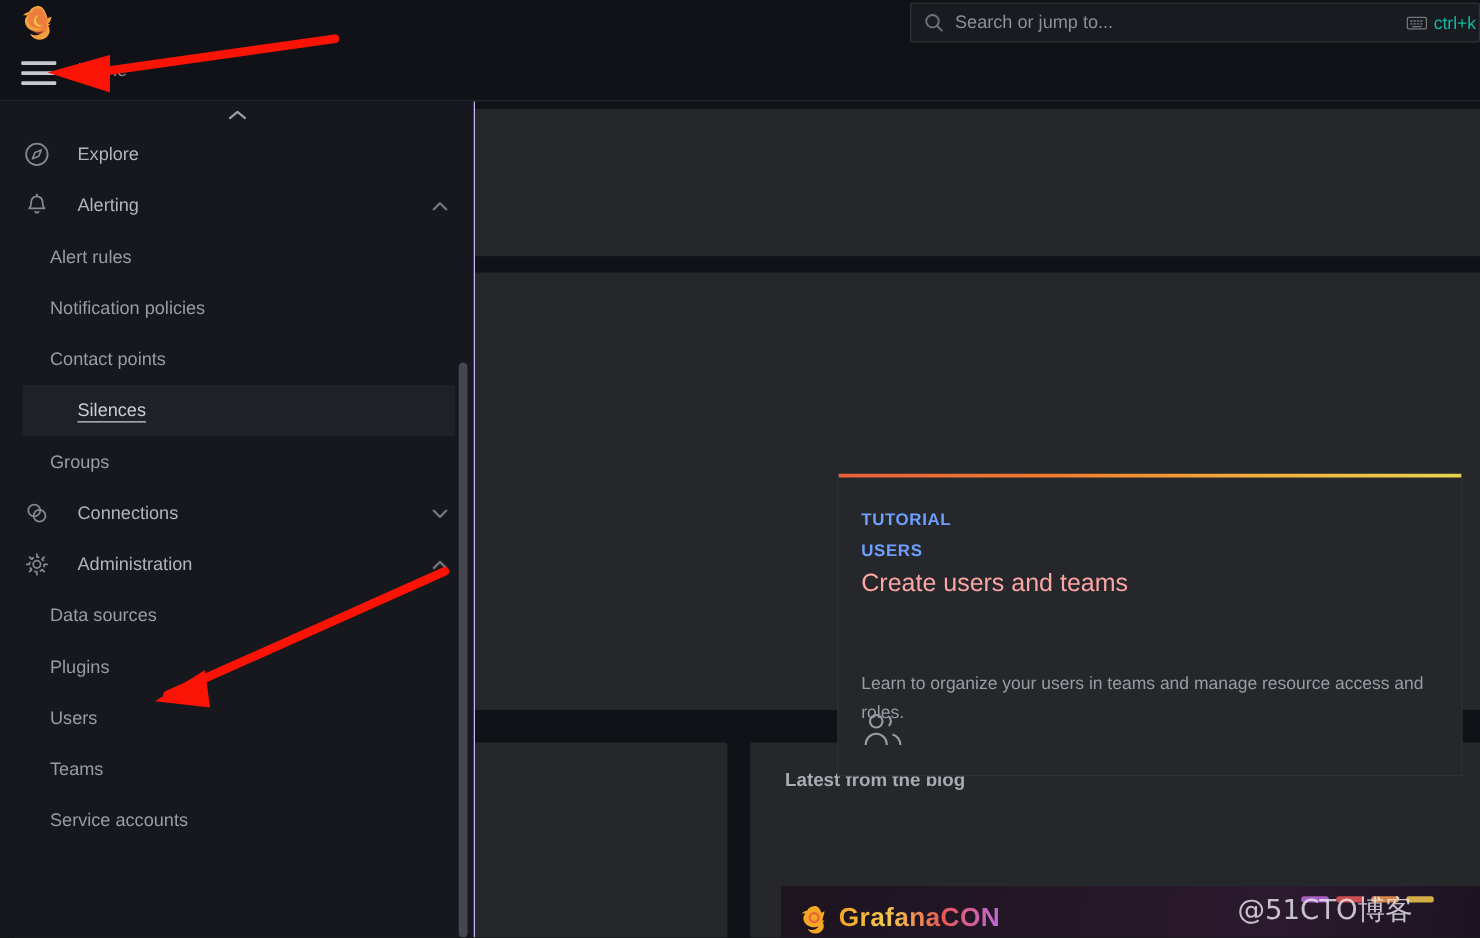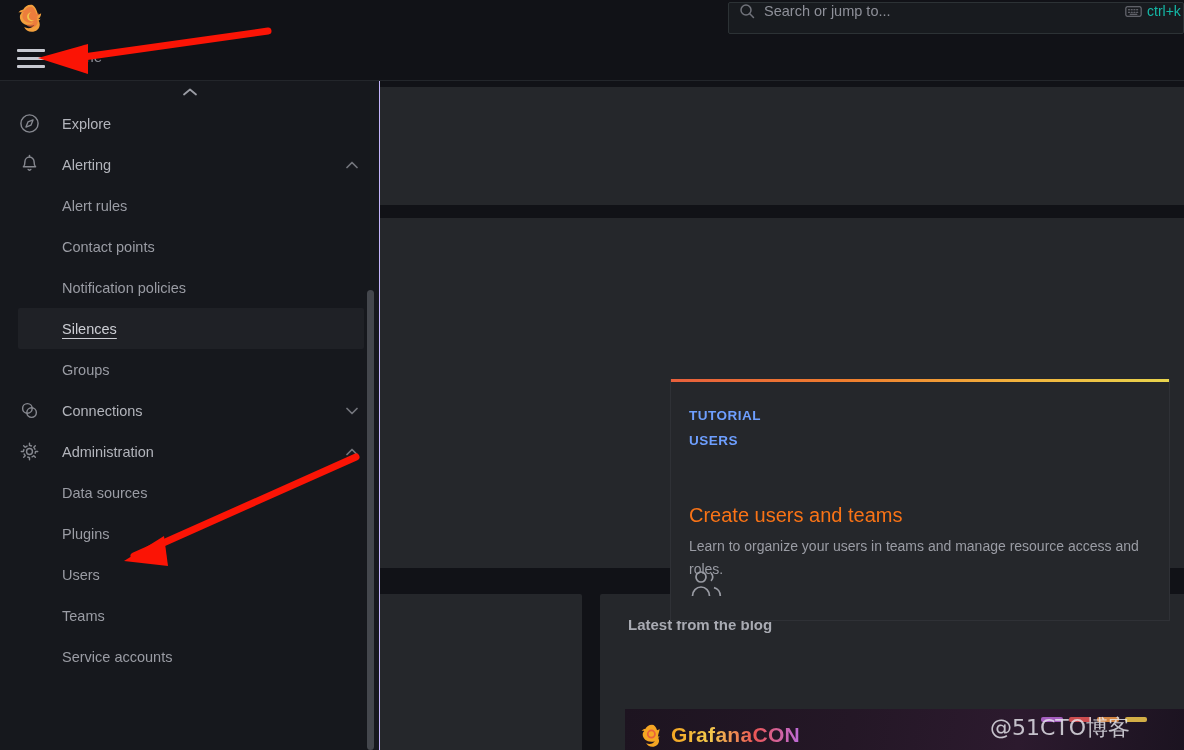--- a/index.html
+++ b/index.html
@@ -30,21 +30,21 @@
   }
 
   .search-box {
     position: absolute;
     left: 728px; top: 2px;
     width: 456px; height: 32px;
     background: #181b1f;
     border: 1px solid #2c3235;
     border-radius: 2px;
     display: flex;
-    align-items: flex-start;
+    align-items: center;
     padding: 0 10px;
   }
 
   .search-icon { width: 16px; height: 16px; flex: 0 0 16px; opacity: .75; }
 
   .search-placeholder {
     margin-left: 9px;
     color: #8e9099;
     font-size: 14.5px;
     white-space: nowrap;
@@ -177,22 +177,21 @@
     font-size: 13.5px;
     font-weight: bold;
     line-height: 1.85;
     letter-spacing: .5px;
     color: #6e9fff;
   }
   .card-title {
     position: absolute;
     left: 18px; top: 77px;
     font-size: 20px;
-    color: #f97316;
-    margin-top: 48px;
+    color: #fca5a5;
   }
   .card-desc {
     position: absolute;
     left: 18px; top: 120px;
     width: 450px;
     font-size: 14px;
     line-height: 1.65;
     color: #9a9ca4;
     margin-top: 36px;
   }
@@ -245,21 +244,21 @@
     right: 20px; top: 50%;
     transform: translateY(-50%);
     width: 16px; height: 16px;
     opacity: .7;
   }
 
   .nav-sub {
     height: 41px;
     display: flex;
     align-items: center;
-    padding-left: 62px;
+    padding-left: 40px;
     cursor: pointer;
   }
   .nav-sub .nav-label {
     font-size: 14.5px;
     color: #9a9ca4;
     white-space: nowrap;
   }
   .nav-sub.active {
     background: #1f2126;
     border-radius: 2px;
@@ -374,24 +373,24 @@
       <span class="nav-label">Alerting</span>
       <svg class="nav-chevron" viewBox="0 0 16 16">
         <path d="M3 10.5 8 5.5l5 5" fill="none" stroke="#9a9ca4" stroke-width="1.7" stroke-linecap="round" stroke-linejoin="round"></path>
       </svg>
     </div>
 
     <div class="nav-sub">
       <span class="nav-label">Alert rules</span>
     </div>
     <div class="nav-sub">
+      <span class="nav-label">Notification policies</span>
+    </div>
+    <div class="nav-sub">
       <span class="nav-label">Contact points</span>
-    </div>
-    <div class="nav-sub">
-      <span class="nav-label">Notification policies</span>
     </div>
     <div class="nav-sub active">
       <span class="nav-label">Silences</span>
     </div>
     <div class="nav-sub">
       <span class="nav-label">Groups</span>
     </div>
 
     <div class="nav-item top-level">
       <span class="nav-ico">

